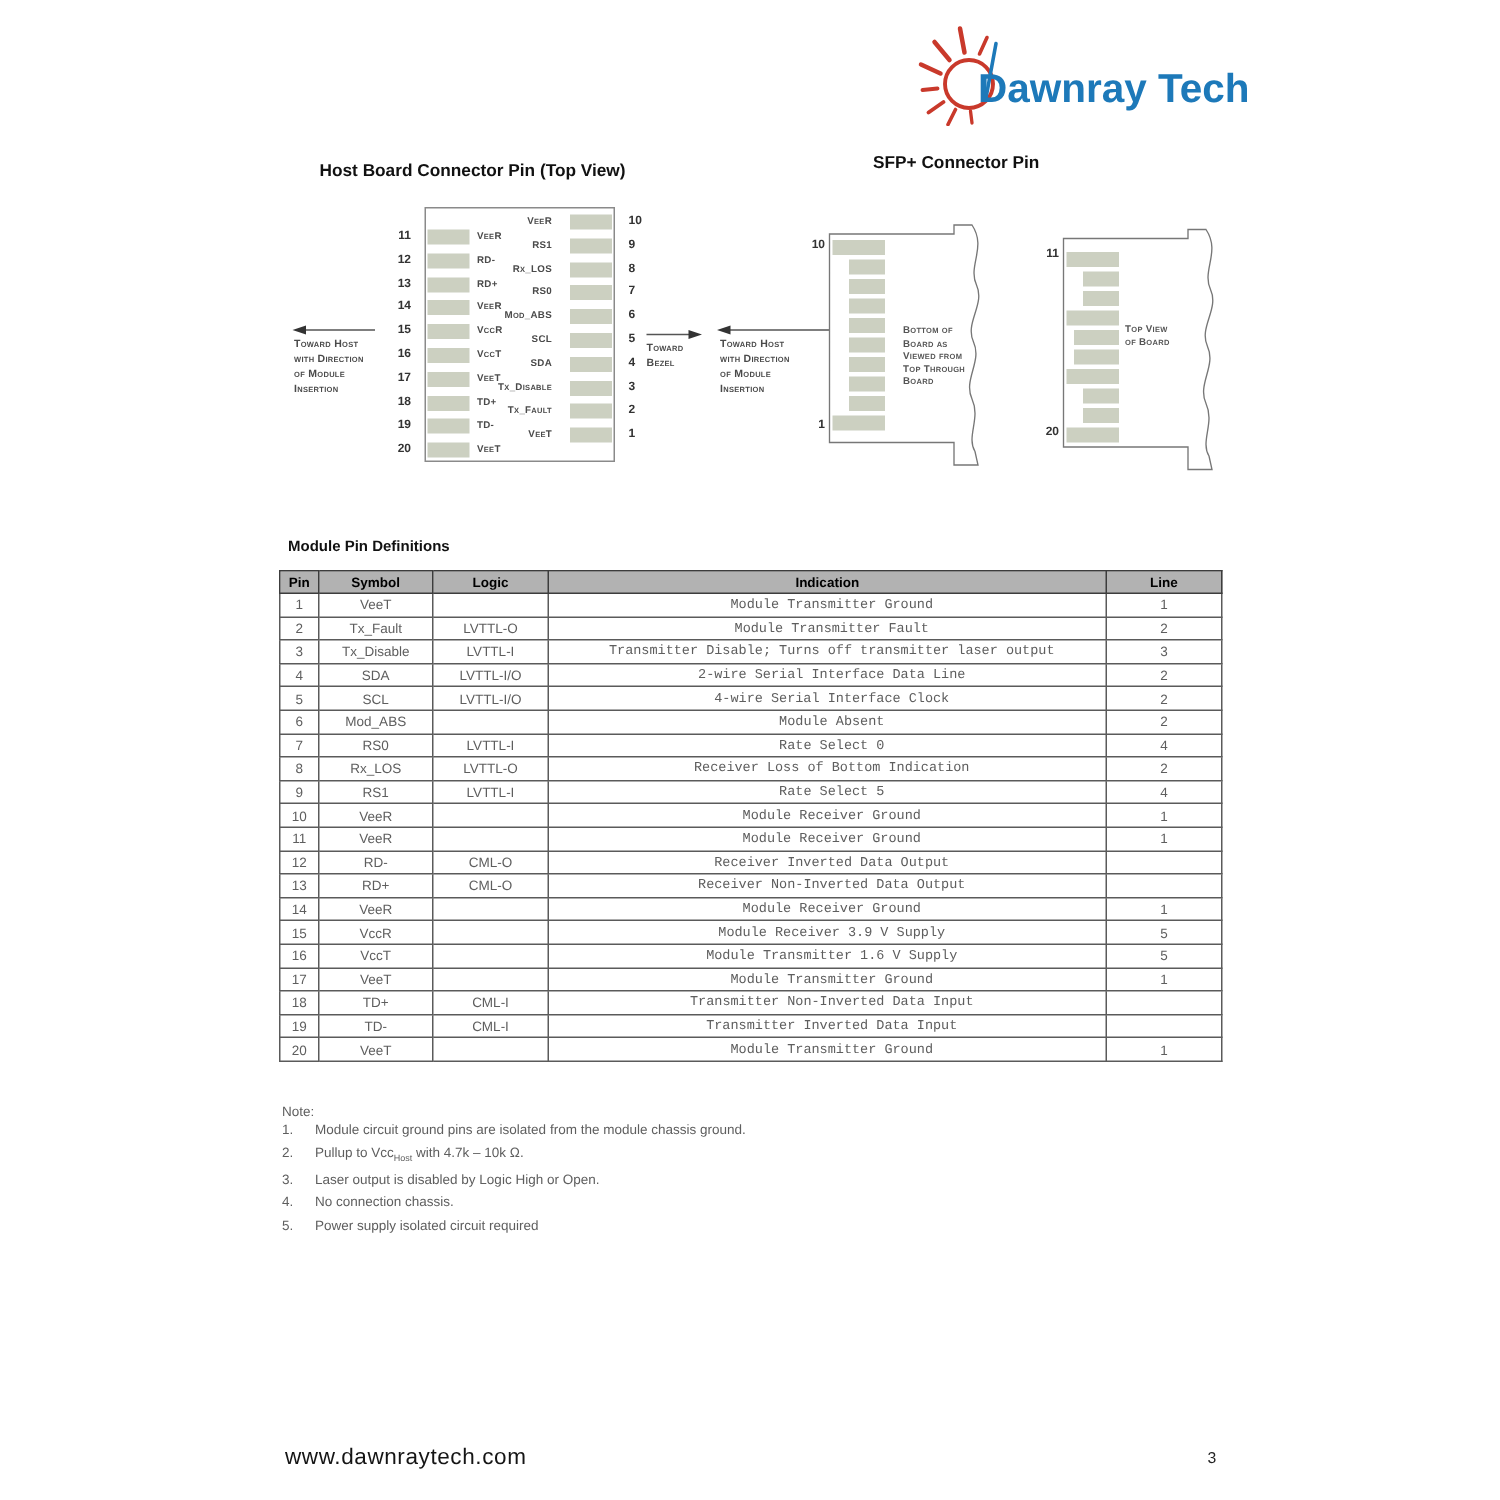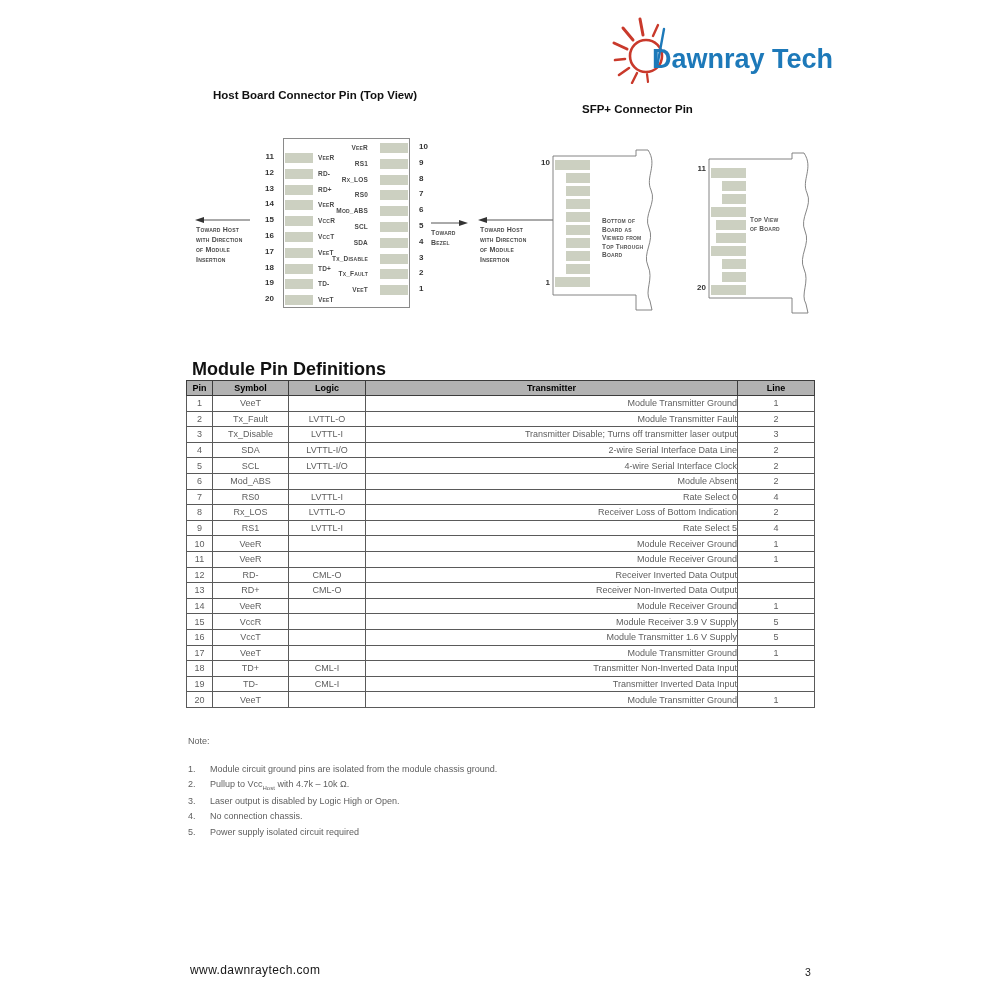--- a/index.html
+++ b/index.html
@@ -6,48 +6,48 @@
   html,body { background:#e8e8e8; }
   .page {
     position:relative; width:1000px; height:1000px; margin:0 auto;
     background:#ffffff; overflow:hidden;
     font-family:"Liberation Sans", sans-serif;
   }
   
   .logo { position:absolute; left:612px; top:12px; width:240px; height:72px; }
   
   .section-title { position:absolute; font-weight:bold; font-size:11.5px; color:#111; }
-  .title-host { left:213px; top:89px; }
+  .title-host { left:213px; top:108px; }
   .title-sfp  { left:582px; top:103px; }
   
   .host-box { position:absolute; left:283px; top:138px; width:127px; height:170px; border:1px solid #8a8a8a; background:#fff; }
   .pad { position:absolute; width:28px; height:10px; background:#ccd0c1; }
   .pin-num { position:absolute; font-size:8px; font-weight:bold; color:#333; line-height:10px; }
   .pin-label { position:absolute; font-size:6.5px; font-weight:bold; font-variant:small-caps; color:#4a4a4a; line-height:8px; letter-spacing:0.2px; white-space:nowrap; }
   
   .annot { position:absolute; font-size:7px; font-weight:bold; font-variant:small-caps; color:#4a4a4a; line-height:10px; letter-spacing:0.2px; }
   .arrow-svg { position:absolute; overflow:visible; }
   
   .board { position:absolute; width:140px; height:172px; }
   .board svg.outline { position:absolute; left:0; top:0; }
   .board-caption { position:absolute; font-size:6.5px; font-weight:bold; font-variant:small-caps; color:#555; line-height:8.5px; letter-spacing:0.2px; }
   
-  .table-title { position:absolute; left:192px; top:359px; font-weight:bold; font-size:18px; color:#111; }
+  .table-title { position:absolute; left:192px; top:359px; font-weight:bold; font-size:10px; color:#111; }
   table.pins { position:absolute; left:186px; top:380px; width:628px; border-collapse:collapse; table-layout:fixed; }
   table.pins th { background:#b2b2b2; border:1px solid #3c3c3c; font-size:9px; font-weight:bold; color:#000; height:15px; text-align:center; }
   table.pins td { border:1px solid #5a5a5a; font-size:9px; color:#5e5e5e; height:15.6px; text-align:center; padding:0; overflow:hidden; white-space:nowrap; }
-  table.pins td.c3 { text-align:right; padding-left:6px; }
+  table.pins td.c3 { text-align:center; padding-left:6px;font-family:Liberation Mono, monospace; }
   
   .notes { position:absolute; left:188px; top:736px; font-size:9px; color:#5e5e5e; }
-  .note-heading { margin-bottom:18px; }
+  .note-heading { margin-bottom:2px; }
   .note-line { display:flex; margin-bottom:5.2px; }
   .note-line .n { width:22px; }
   .note-line sub { font-size:6px; }
   
-  .website { position:absolute; left:190px; top:963px; font-size:12px; color:#151515; letter-spacing:0.4px; }
+  .website { position:absolute; left:190px; top:963px; font-size:15px; color:#151515; letter-spacing:0.4px; }
   .page-num { position:absolute; left:798px; top:966px; width:20px; text-align:center; font-size:10.5px; color:#222; }
 </style>
 </head>
 <body>
 
 <div class="page">
 
   <svg class="logo" viewBox="0 0 240 72">
     <g stroke="#c9392b" stroke-linecap="round" fill="none">
       <circle cx="34" cy="44" r="16" stroke-width="2.6"></circle>
@@ -216,21 +216,21 @@
         <col style="width:76px">
         <col style="width:77px">
         <col style="width:372px">
         <col style="width:77px">
       </colgroup>
     <thead>
         <tr id="pin-table-header-row">
           <th>Pin</th>
           <th>Symbol</th>
           <th>Logic</th>
-          <th>Transmitter</th>
+          <th>Indication</th>
           <th>Line</th>
         </tr>
       </thead>
     <tbody id="pin-table-body">
         <tr>
           <td class="c0">1</td>
           <td class="c1">VeeT</td>
           <td class="c2"></td>
           <td class="c3">Module Transmitter Ground</td>
           <td class="c4">1</td>

